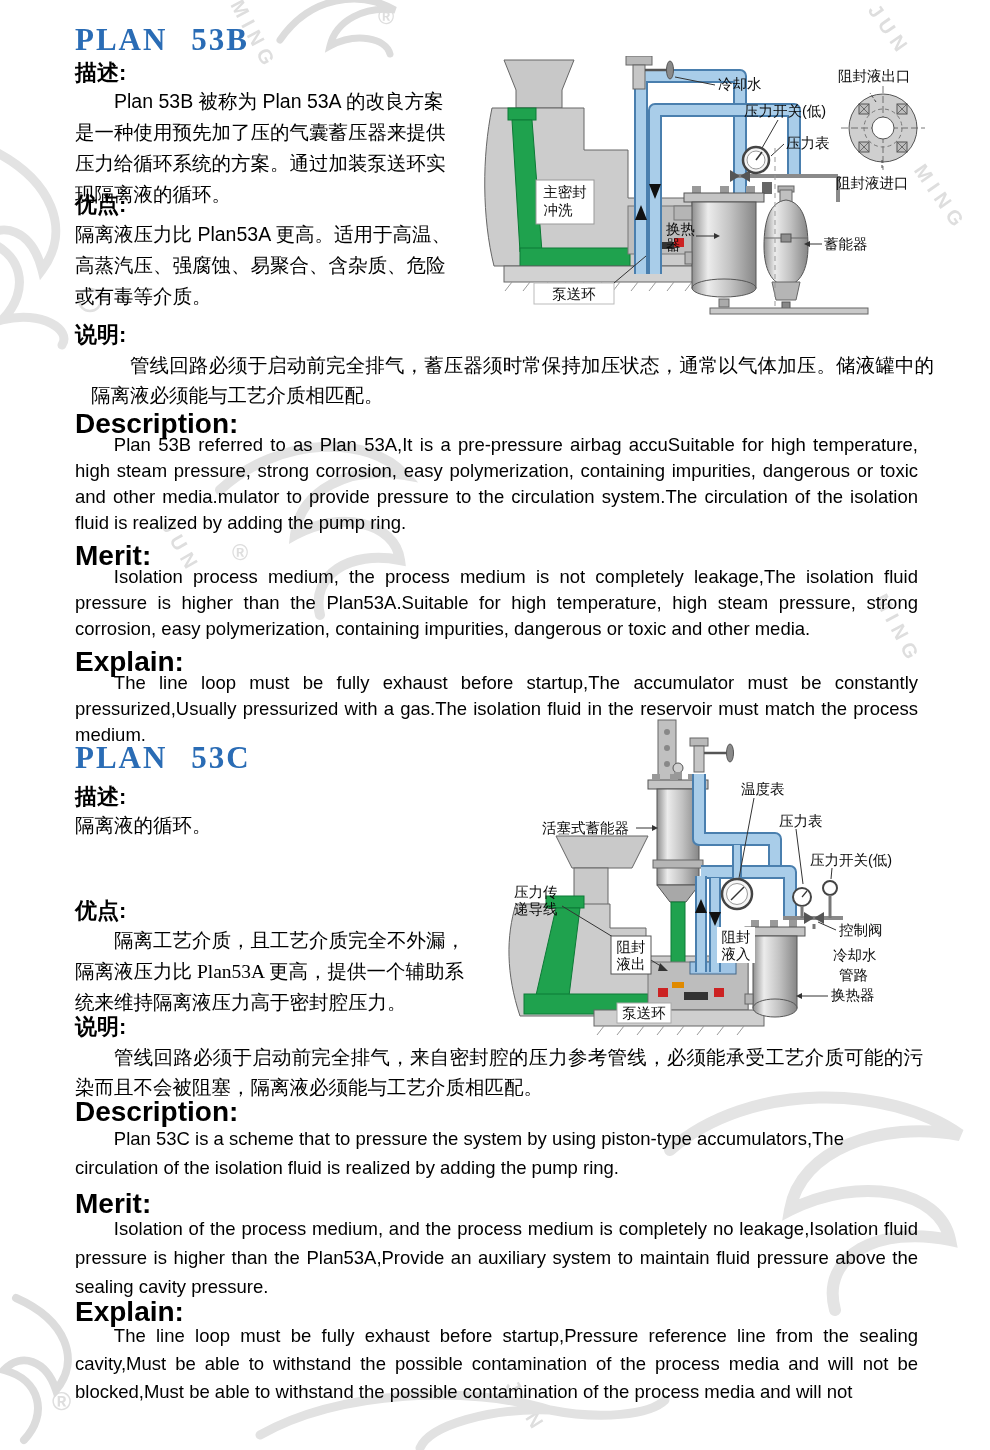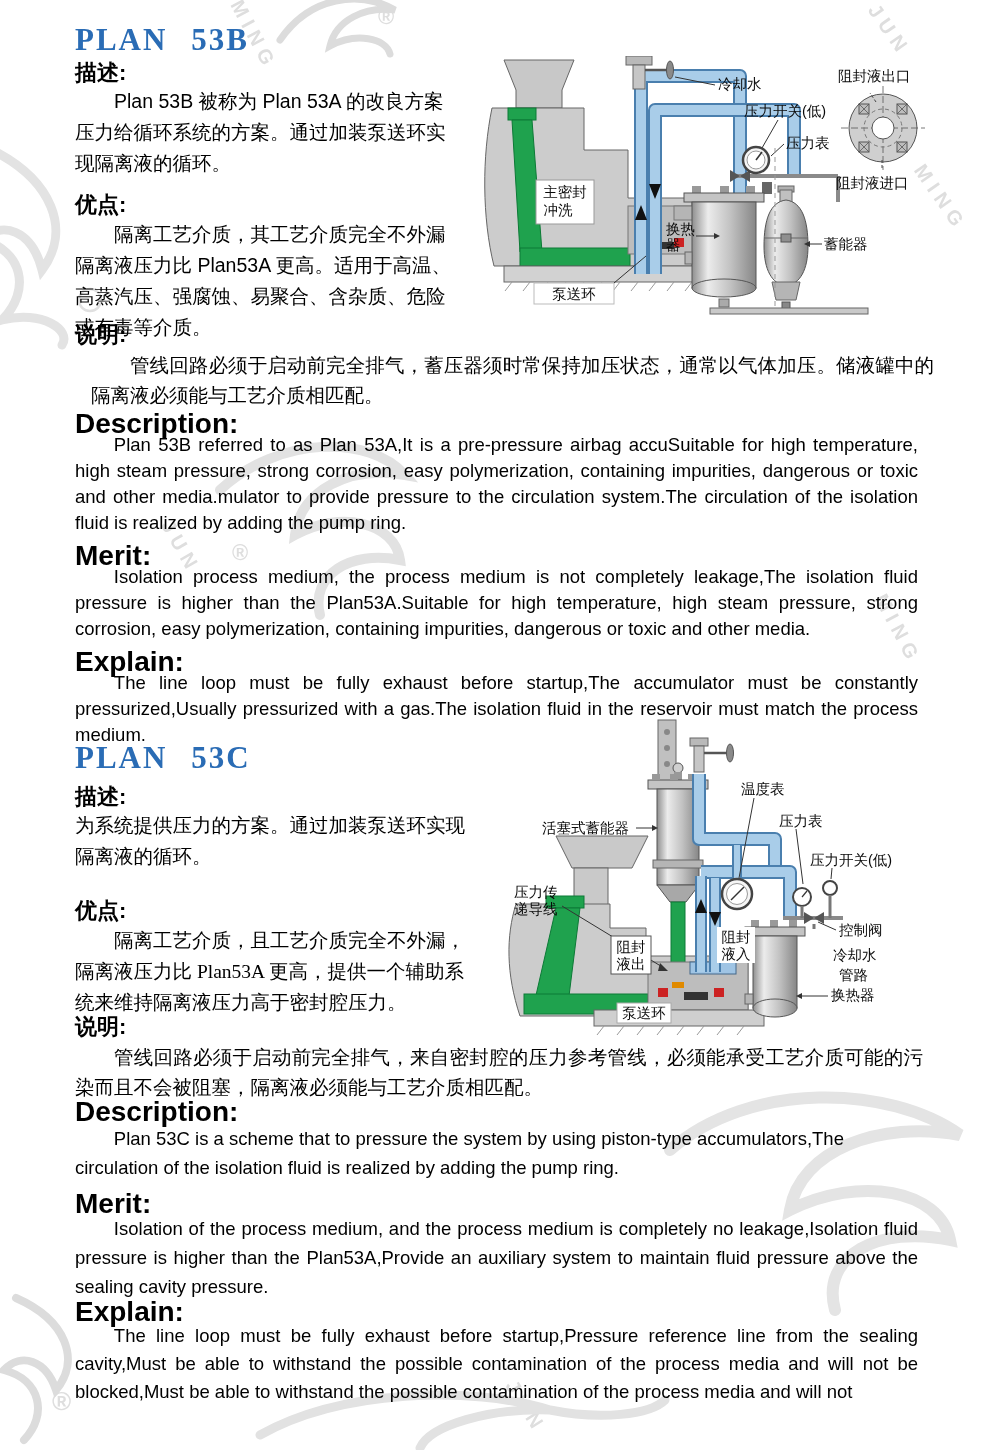--- a/index.html
+++ b/index.html
@@ -61,27 +61,27 @@
 </svg>
 <svg class="abs" style="left:250px;top:1380px;" width="420" height="70">
   <path d="M10,55 C90,10 220,5 300,30 C240,28 180,45 170,68 M300,30 C350,40 400,35 415,20" stroke="#e2e2e2" stroke-width="9" fill="none" stroke-linecap="round"></path>
 </svg>
 
 <div class="abs plan-title" style="left:75px;top:22px;">PLAN 53B</div>
 
 <div class="abs cn-h" style="left:75px;top:58px;">描述:</div>
 <div class="abs" style="left:75px;top:86px;width:410px;">
   <div class="cn-line indent">Plan 53B 被称为  Plan 53A 的改良方案</div>
+  <div class="cn-line">是一种使用预先加了压的气囊蓄压器来提供</div>
   <div class="cn-line">压力给循环系统的方案。通过加装泵送环实</div>
   <div class="cn-line">现隔离液的循环。</div>
 </div>
 
 <div class="abs cn-h" style="left:75px;top:190px;">优点:</div>
 <div class="abs" style="left:75px;top:219px;width:415px;">
-  <div class="cn-line indent">隔离工艺介质，其工艺介质完全不外漏</div>
   <div class="cn-line">隔离液压力比 Plan53A 更高。适用于高温、</div>
   <div class="cn-line">高蒸汽压、强腐蚀、易聚合、含杂质、危险</div>
   <div class="cn-line">或有毒等介质。</div>
 </div>
 
 <div class="abs cn-h" style="left:75px;top:320px;">说明:</div>
 <div class="abs cn-par" style="left:75px;top:350px;width:843px;margin-left:16px;">管线回路必须于启动前完全排气，蓄压器须时常保持加压状态，通常以气体加压。储液罐中的隔离液必须能与工艺介质相匹配。</div>
 
 <div class="abs en-h" style="left:75px;top:408px;">Description:</div>
 <div class="abs en-par" style="left:75px;top:432px;width:843px;">Plan 53B referred to as Plan 53A,It is a pre-pressure airbag accuSuitable for high temperature, high steam pressure, strong corrosion, easy polymerization, containing impurities, dangerous or toxic and other media.mulator to provide pressure to the circulation system.The circulation of the isolation fluid is realized by adding the pump ring.</div>
@@ -89,21 +89,20 @@
 <div class="abs en-h" style="left:75px;top:540px;">Merit:</div>
 <div class="abs en-par" style="left:75px;top:564px;width:843px;">Isolation process medium, the process medium is not completely leakage,The isolation fluid pressure is higher than the Plan53A.Suitable for high temperature, high steam pressure, strong corrosion, easy polymerization, containing impurities, dangerous or toxic and other media.</div>
 
 <div class="abs en-h" style="left:75px;top:646px;">Explain:</div>
 <div class="abs en-par" style="left:75px;top:670px;width:843px;">The line loop must be fully exhaust before startup,The accumulator must be constantly pressurized,Usually pressurized with a gas.The isolation fluid in the reservoir must match the process medium.</div>
 
 <div class="abs plan-title" style="left:75px;top:740px;">PLAN 53C</div>
 
 <div class="abs cn-h" style="left:75px;top:782px;">描述:</div>
 <div class="abs" style="left:75px;top:810px;width:455px;">
-  <div class="cn-line">为系统提供压力的方案。通过加装泵送环实现</div>
   <div class="cn-line">隔离液的循环。</div>
 </div>
 
 <div class="abs cn-h" style="left:75px;top:896px;">优点:</div>
 <div class="abs" style="left:75px;top:925px;width:460px;font-family:Liberation Serif, serif;">
   <div class="cn-line indent">隔离工艺介质，且工艺介质完全不外漏，</div>
   <div class="cn-line">隔离液压力比 Plan53A 更高，提供一个辅助系</div>
   <div class="cn-line">统来维持隔离液压力高于密封腔压力。</div>
 </div>
 

